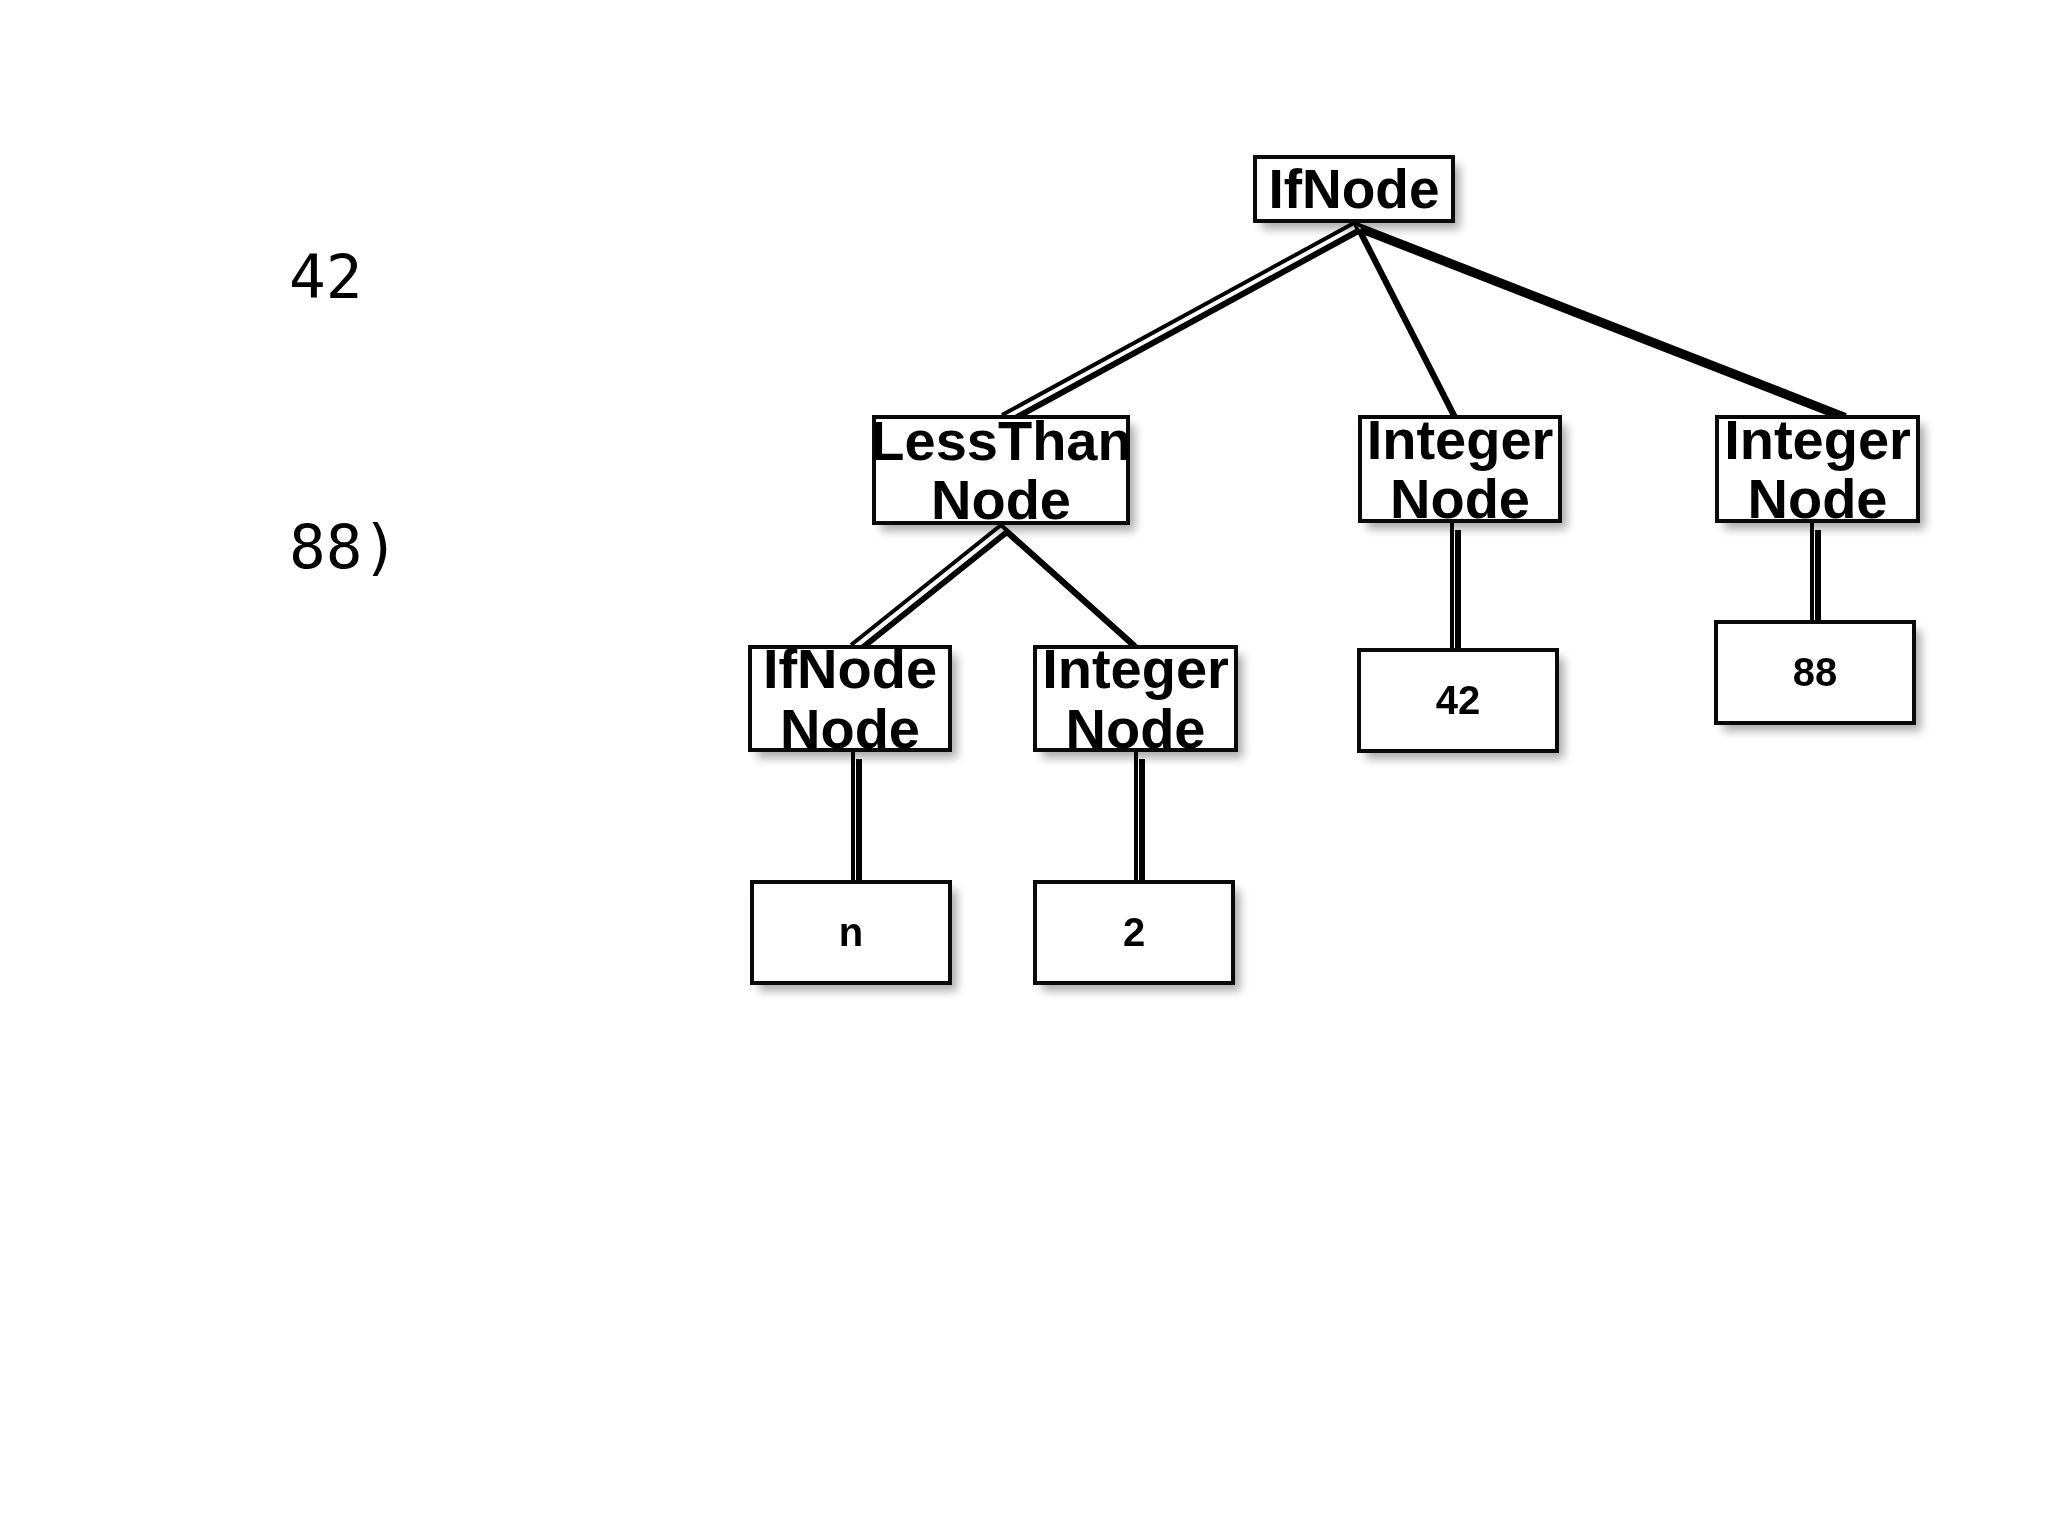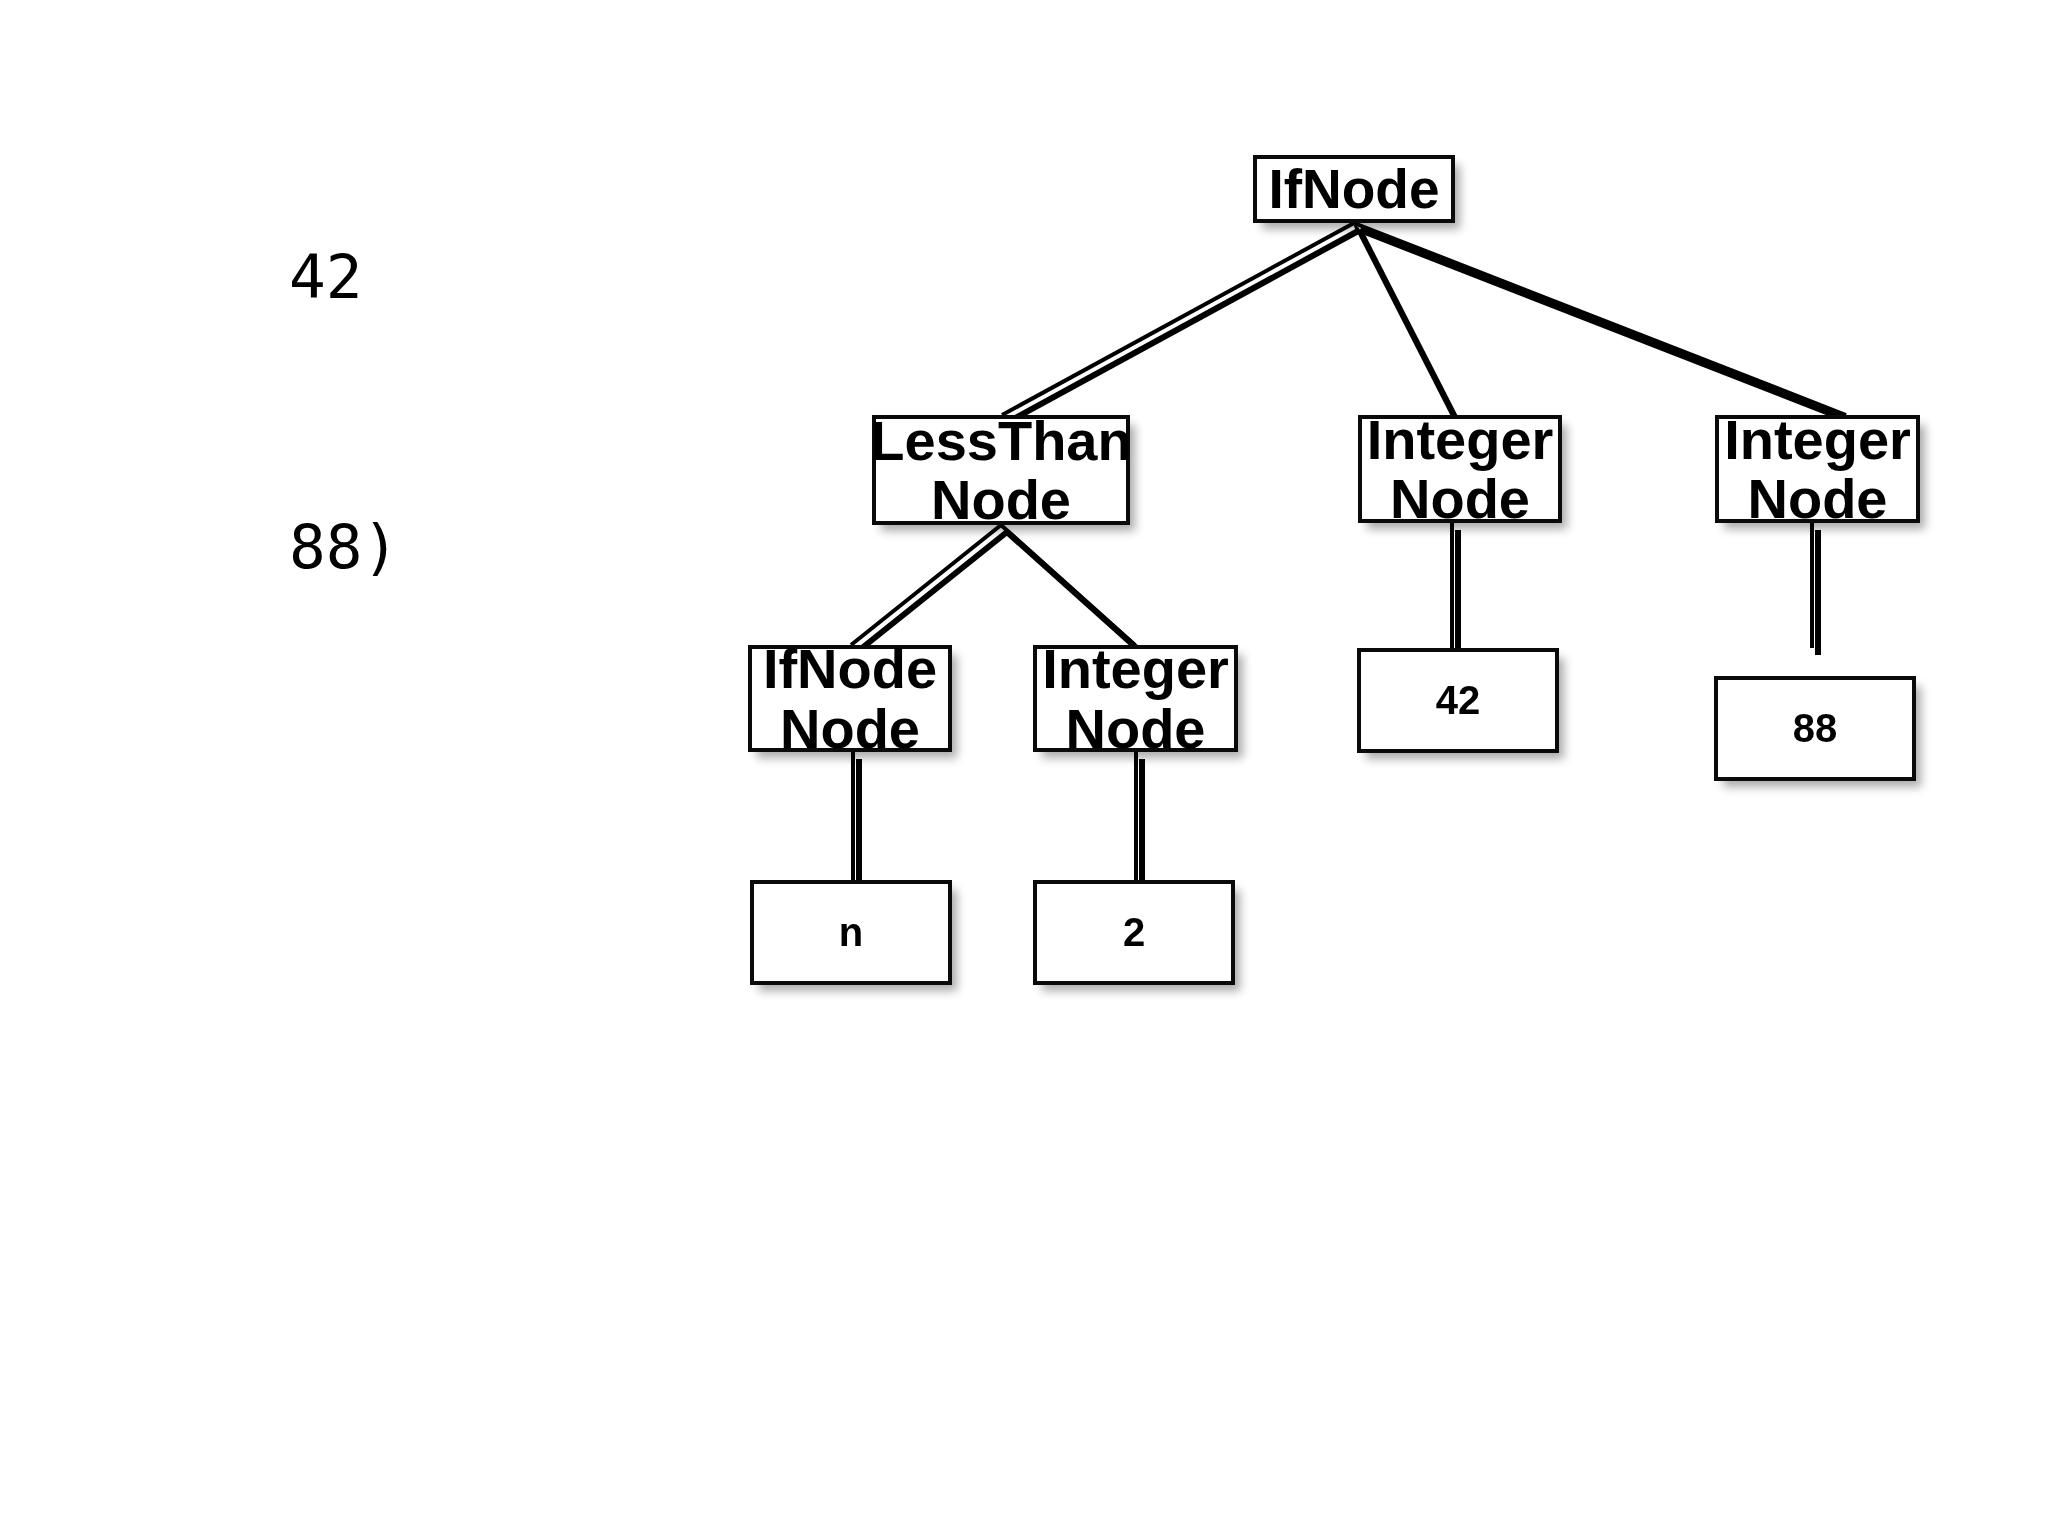--- a/index.html
+++ b/index.html
@@ -120,21 +120,21 @@
         <span class="node-text">IfNode
 Node</span>
       </div>
       <div class="node type-node" style="left: 1033px; top: 645px; width: 205px; height: 107px; border-color: rgb(10, 10, 10); background: rgb(255, 255, 255);">
         <span class="node-text">Integer
 Node</span>
       </div>
       <div class="node leaf-node" style="left: 1357px; top: 648px; width: 202px; height: 105px; border-color: rgb(10, 10, 10); background: rgb(255, 255, 255);">
         <span class="node-text">42</span>
       </div>
-      <div class="node leaf-node" style="left: 1714px; top: 676px; width: 202px; height: 105px; border-color: rgb(10, 10, 10); background: rgb(255, 255, 255); justify-content: center;">
+      <div class="node leaf-node" style="left: 1714px; top: 620px; width: 202px; height: 105px; border-color: rgb(10, 10, 10); background: rgb(255, 255, 255); justify-content: center;">
         <span class="node-text">88</span>
       </div>
       <div class="node leaf-node" style="left: 750px; top: 880px; width: 202px; height: 105px; border-color: rgb(10, 10, 10); background: rgb(255, 255, 255);">
         <span class="node-text">n</span>
       </div>
       <div class="node leaf-node" style="left: 1033px; top: 880px; width: 202px; height: 105px; border-color: rgb(10, 10, 10); background: rgb(255, 255, 255);">
         <span class="node-text">2</span>
       </div>
     </div>
 

